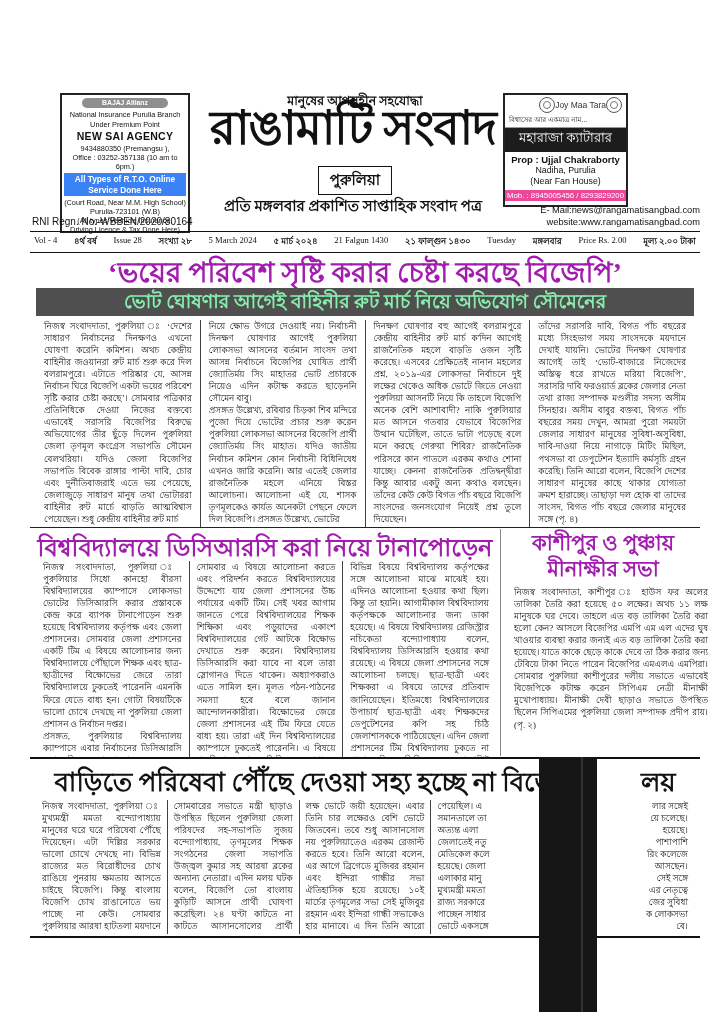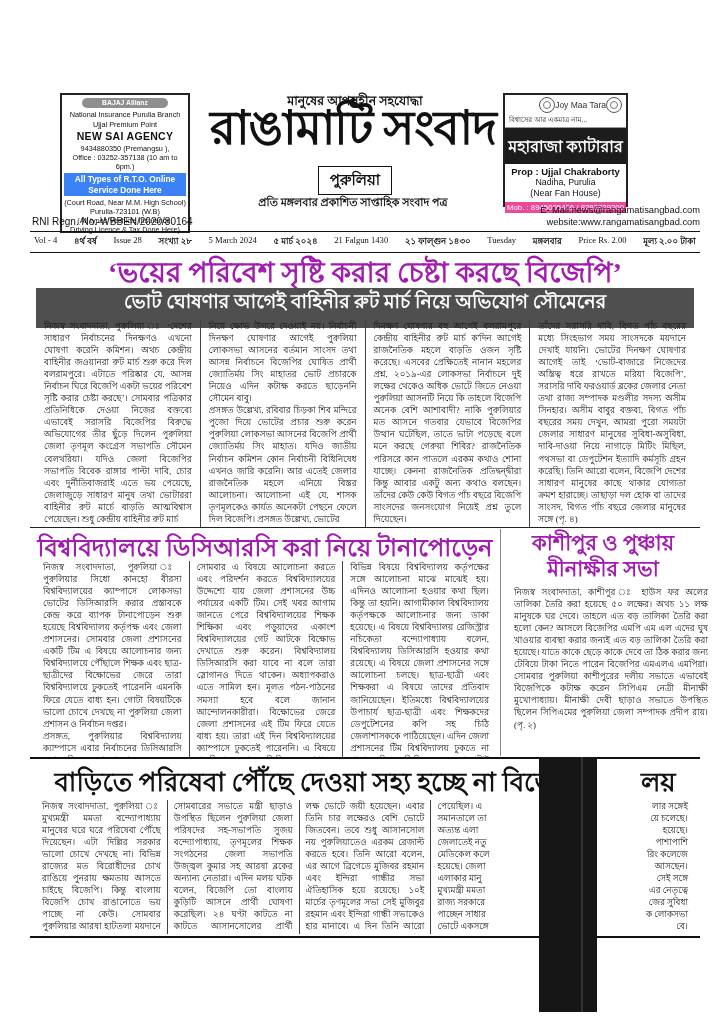--- a/index.html
+++ b/index.html
@@ -17,52 +17,52 @@
                width:86px; margin:1px auto 2px; padding:1px 0; }
   .agency-name { font-size:10.5px; font-weight:bold; letter-spacing:.3px; margin:1px 0; }
   .ad-banner { background:#3b82f6; color:#fff; font-size:8.3px; font-weight:bold; padding:1px 0; margin:2px 0; line-height:1.25; }
   .ad-right { left:503px; top:93px; width:125px; height:114px; font-size:8px; }
   .ad-right-top { display:flex; align-items:center; justify-content:flex-end; padding:2px 4px 0; }
   .plate-icon, .bowl-icon { width:16px; height:16px; border:1.3px solid #555; border-radius:50%;
         position:relative; flex:none; }
   .plate-icon::after, .bowl-icon::after { content:""; position:absolute; inset:3px; border:1px solid #777; border-radius:50%; }
   .joy-text { font-size:8.5px; color:#333; }
   .trust-line { font-size:7px; text-align:left; padding:1px 4px; border-bottom:1px solid #999; }
-  .cater-banner { background:#1c1c1c; color:#fff; font-size:16px; font-weight:bold; padding:6px 0 3px;
+  .cater-banner { background:#1c1c1c; color:#fff; font-size:13px; font-weight:normal; padding:0 0 3px;
                   font-family:"Liberation Serif", serif; }
   .prop-line { font-size:9.5px; font-weight:bold; margin-top:2px; font-family:Liberation Sans, sans-serif; }
   .addr-line { font-size:8.8px; line-height:1.3; }
   .mob-bar { background:#ec4899; color:#fff; font-size:7.8px; padding:1px 0; margin-top:2px; }
   
   .tagline { position:absolute; left:200px; top:92px; width:310px; text-align:center;
              font-size:12.5px; font-weight:bold; }
   .paper-title { position:absolute; left:188px; top:100px; width:330px; text-align:center;
                  font-size:47px; font-weight:bold; letter-spacing:-1px; line-height:1.2; }
   .place-box { position:absolute; left:318px; top:166px; width:74px; text-align:center;
                border:1.5px solid #111; font-size:15px; font-weight:bold; padding:1px 0; }
   .subtitle { position:absolute; left:188px; top:194px; width:330px; text-align:center;
-              font-size:11px; font-weight:bold; }
+              font-size:15px; font-weight:bold; }
   .contact-lines { position:absolute; right:24px; top:205px; text-align:right;
                    font-size:9.3px; line-height:1.25; font-family:"Liberation Sans", sans-serif; }
   .rni-line { position:absolute; left:32px; top:216px; font-size:10px; font-family:"Liberation Sans", sans-serif; }
   
   .dateline { position:absolute; left:30px; right:24px; top:231px; border-top:1.5px solid #111;
               border-bottom:1.5px solid #111; padding:3px 4px; display:flex; justify-content:space-between;
               font-size:8.6px; white-space:nowrap; }
   .dateline .bn { font-weight:bold; }
   
   .headline { text-align:center; font-weight:bold; color:#a21caf; }
   .bodycol { font-size:8.8px; line-height:1.37; text-align:justify; overflow:hidden;
              white-space:pre-line; }
   .colwrap { display:flex; }
   .colwrap .bodycol + .bodycol { border-left:1px solid #404040; }
   
   .lead-headline { position:absolute; left:30px; right:24px; top:251px; font-size:28px; }
-  .lead-subhead { position:absolute; left:36px; right:30px; top:288px; height:40px; background:#4f4f4f;
-                  color:#ffffff; text-align:center; font-size:19px; font-weight:bold; line-height:27px; }
+  .lead-subhead { position:absolute; left:36px; right:30px; top:288px; height:28px; background:#4f4f4f;
+                  color:#86efac; text-align:center; font-size:19px; font-weight:bold; line-height:27px; }
   .lead-body { position:absolute; left:36px; right:30px; top:320px; height:207px; }
   .lead-body .bodycol { flex:1; padding:0 8px; }
   
   .uni-headline { position:absolute; left:34px; top:529px; width:462px; font-size:24px; }
   .uni-body { position:absolute; left:36px; top:561px; width:460px; height:196px; }
   .uni-body .bodycol { flex:1; padding:0 7px; }
   .mid-vrule { position:absolute; left:500px; top:529px; width:1px; height:227px; background:#888; }
   
   .meen-headline { position:absolute; left:506px; top:530px; width:194px; font-size:21px;
                    line-height:1.25; white-space:pre-line; }
@@ -85,21 +85,21 @@
 </head>
 <body>
 
 <div class="page">
 
   <div class="ad-box ad-left">
     <div class="brand-bar">
       <span>BAJAJ Allianz</span>
     </div>
     <div>National Insurance Purulia Branch</div>
-    <div>Ujjal Premium Point</div>
+    <div>Under Premium Point</div>
     <div class="agency-name">NEW SAI AGENCY</div>
     <div>9434880350 (Premangsu ),</div>
     <div>Office : 03252-357138 (10 am to 6pm.)</div>
     <div class="ad-banner">All Types of R.T.O. Online Service Done Here</div>
     <div>(Court Road, Near M.M. High School)</div>
     <div>Purulia-723101 (W.B)</div>
     <div>(All types Vechicle Insurance,</div>
     <div>Driving Licence &amp; Tax Done Here)</div>
   </div>
 

